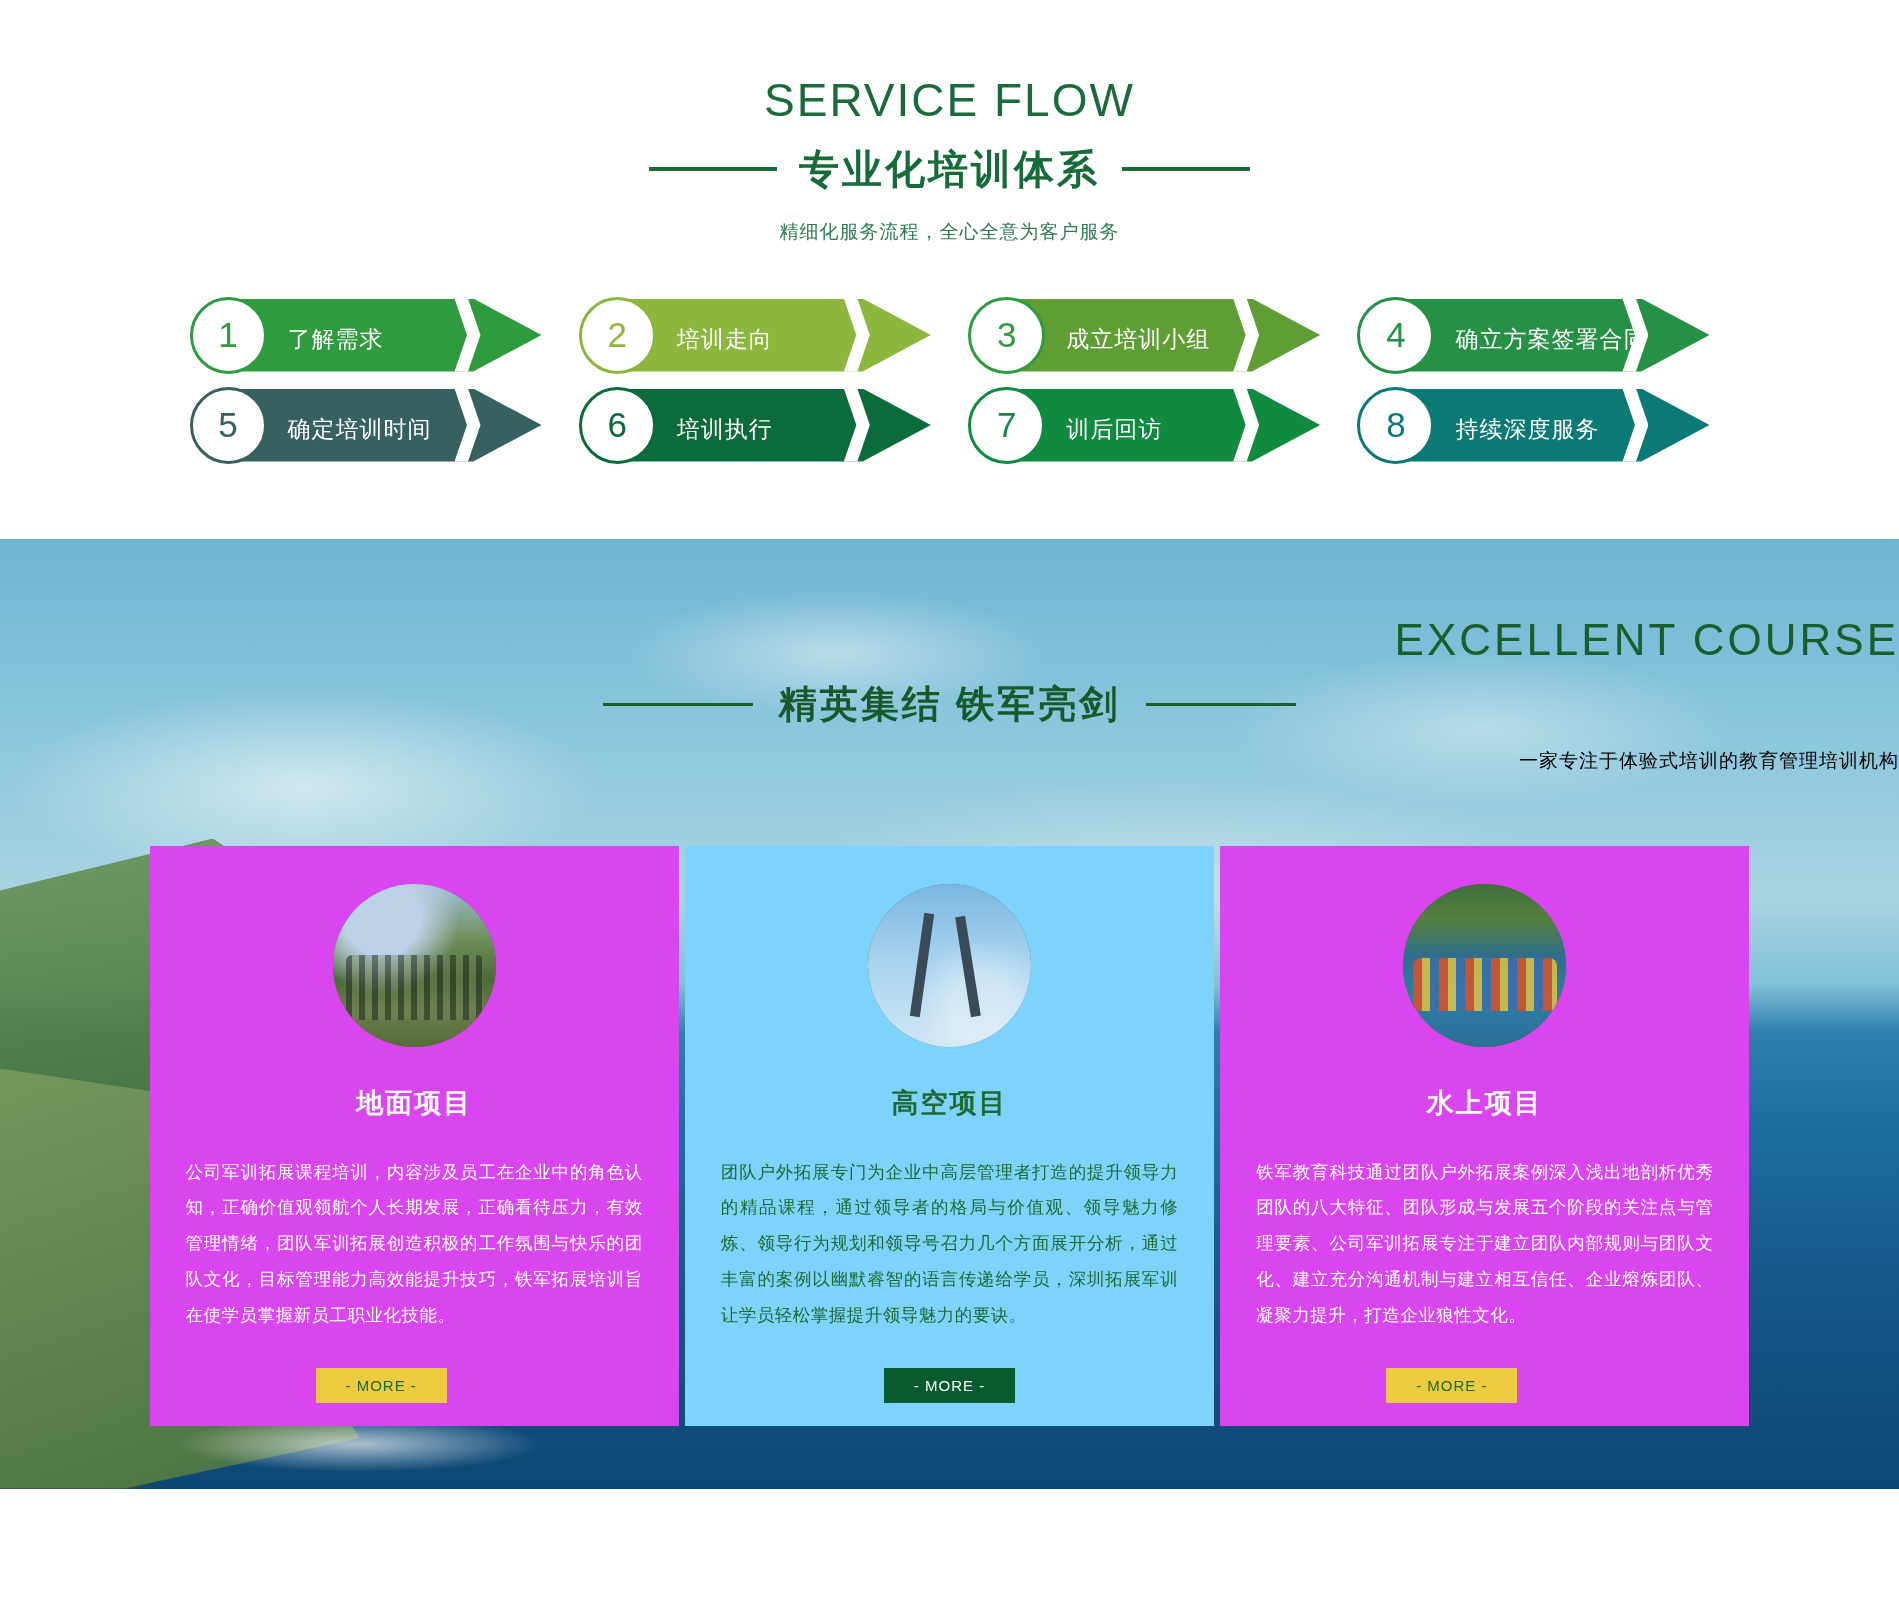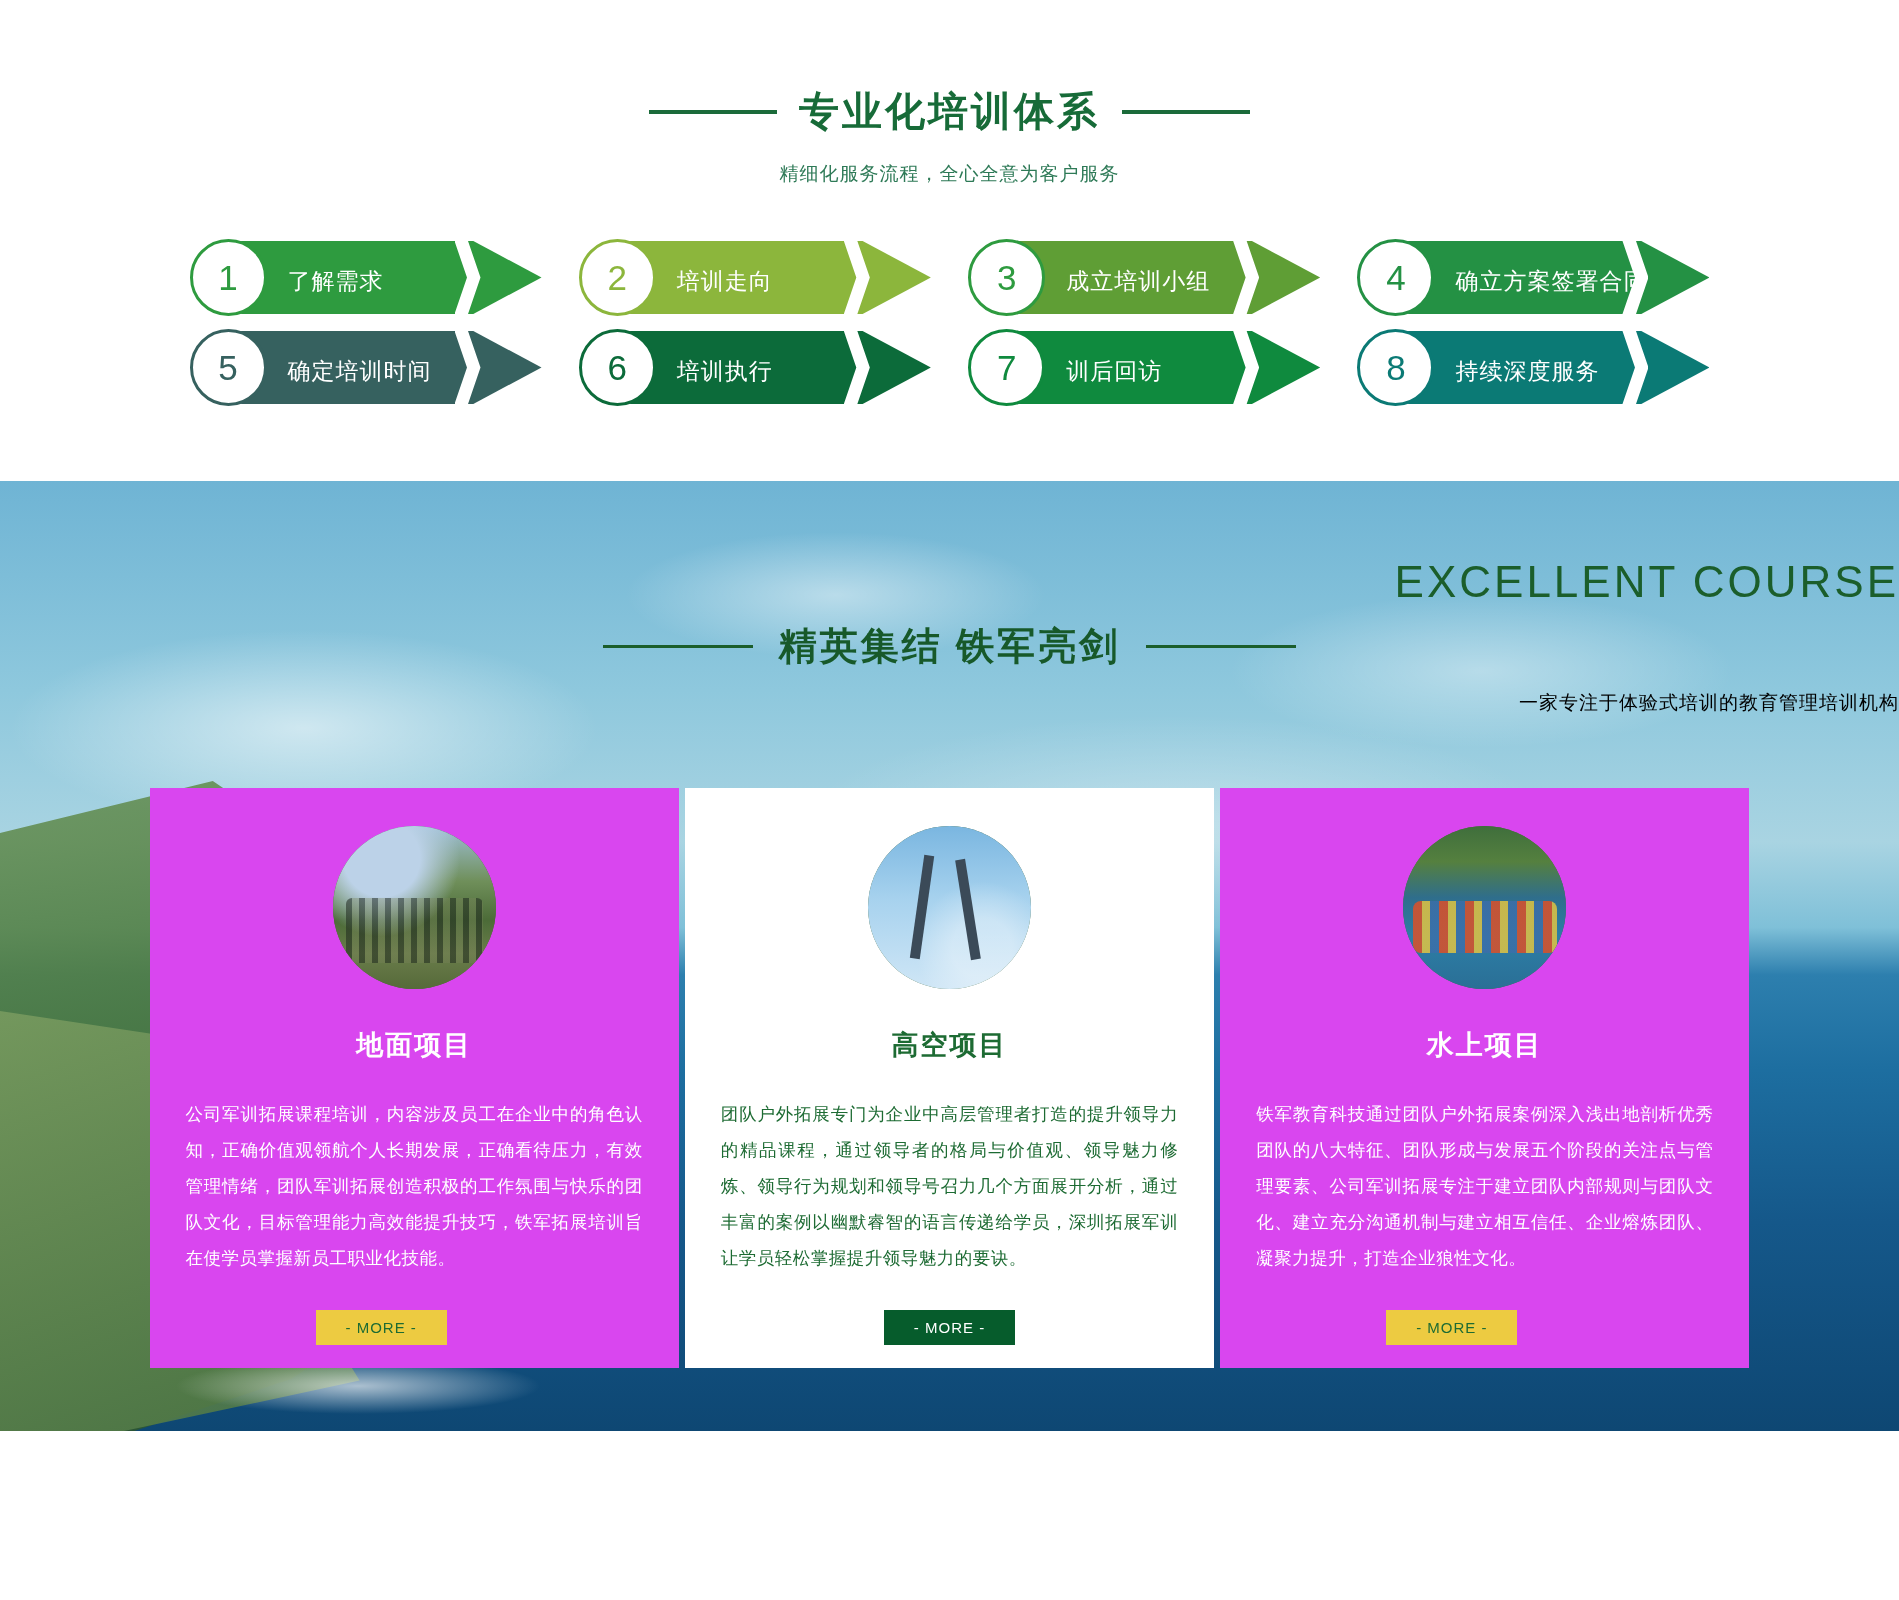--- a/index.html
+++ b/index.html
@@ -131,21 +131,21 @@
     width:1600px; margin:72px auto 0 auto;
     display:flex; gap:6px;
   }
   .card {
     width:532px;
     padding:38px 36px 0 36px;
     position:relative;
     min-height:580px;
   }
   .card.green { background:#d946ef; }
-  .card.yellow { background:#ffffff; }
+  .card.yellow { background:#7dd3fc; }
   .card-photo {
     width:163px; height:163px; border-radius:50%;
     margin:0 auto; overflow:hidden; position:relative;
     background:#4a6b3a;
   }
   .photo-ground {
     position:absolute; inset:0;
     background:
       radial-gradient(circle at 30% 20%, #bcd2e8 0 22%, rgba(188,210,232,0) 45%),
       linear-gradient(180deg,#9fc0d8 0%, #6f8f5a 34%, #4c6b38 58%, #6a7d4a 78%, #566a3a 100%);
@@ -210,20 +210,21 @@
   .card.green .more-btn { background:#edcb41; color:#1d6b33; }
   .card.yellow .more-btn { background:#065c2c; color:#ffffff; }
 </style>
 </head>
 <body>
 
 <div class="page">
 
   <section class="flow-section">
     <div class="sec-head">
+      <div class="en">SERVICE FLOW</div>
       <div class="cn-row">
         <span class="rule"></span>
         <span class="cn">专业化培训体系</span>
         <span class="rule"></span>
       </div>
       <div class="desc">精细化服务流程，全心全意为客户服务</div>
     </div>
 
     <div class="steps">
       <div class="step-row">

